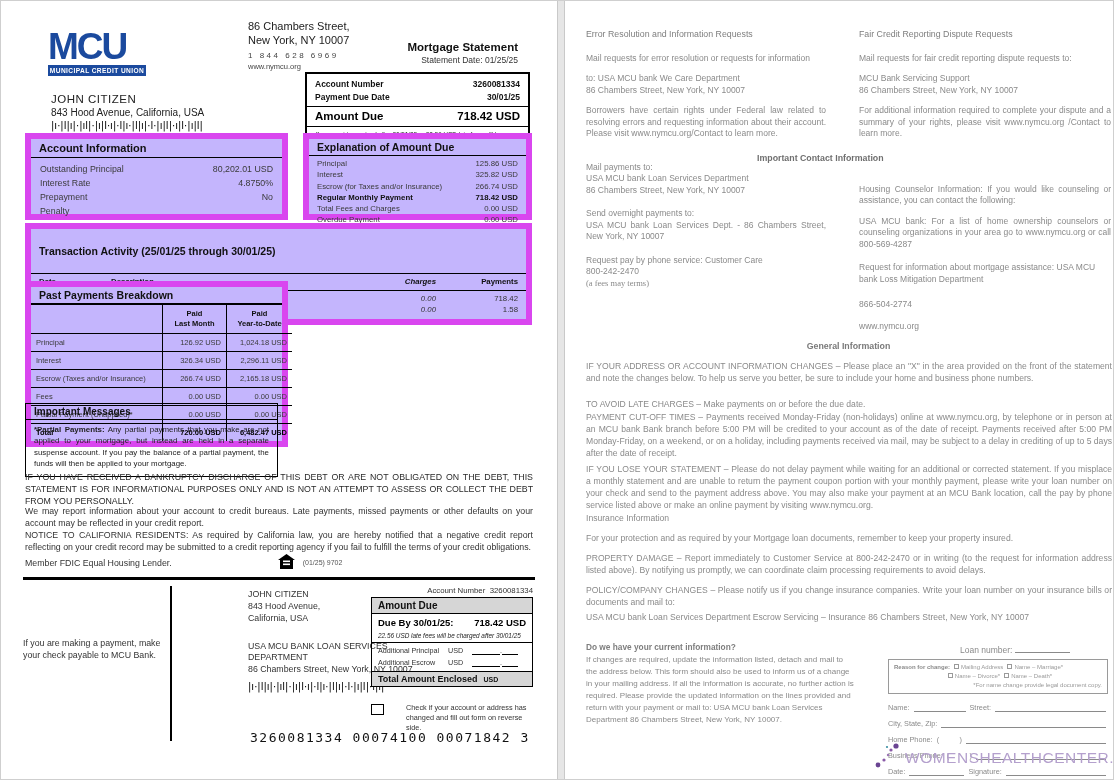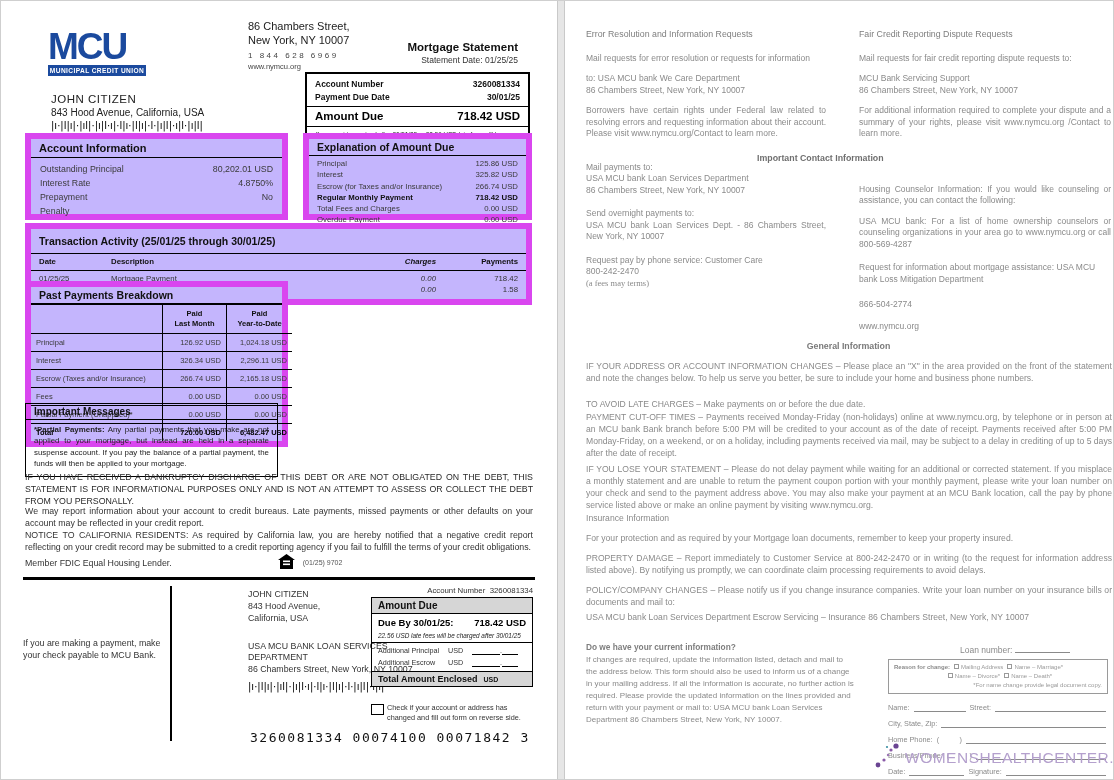--- a/index.html
+++ b/index.html
@@ -38,21 +38,21 @@
   .kv { display:flex; justify-content:space-between; font-size:8.8px; color:#3a3a3a; line-height:1.6; }
   .pad { padding:4px 9px; }
 
   .explanation { left:298px; top:132px; width:229px; height:87px; }
   .explanation .box-title { font-size:10.5px; padding:2px 8px; }
   .explanation .kv { font-size:7.8px; line-height:1.45; }
   .explanation .pad { padding:2px 8px; }
   .kv.bold { font-weight:bold; color:#111; }
 
   .transactions { left:20px; top:222px; width:507px; }
-  .transactions .box-title { font-size:10.5px; padding:6px 8px; border-bottom:1.5px solid #000; }
+  .transactions .box-title { font-size:10.5px; padding:16px 8px; border-bottom:1.5px solid #000; }
   .trow { display:flex; font-size:7.8px; color:#333; padding:0 8px; line-height:1.5; }
   .trow .c1 { width:72px; } .trow .c2 { flex:1; } .trow .c3 { width:110px; text-align:right;font-style:italic; } .trow .c4 { width:82px; text-align:right; }
   .thead { font-weight:bold; color:#111; padding-top:2px; padding-bottom:2px; border-bottom:1.8px solid #000; }
   .tbody { padding-top:2px; padding-bottom:3px; }
 
   .pastpay { left:20px; top:280px; width:263px; }
   .pastpay .box-title { font-size:10.5px; padding:2px 8px; border-bottom:2px solid #000; }
   .pp-grid { display:grid; grid-template-columns:132px 64px 65px;border-radius:30px; }
   .pp-cell { border-right:1px solid #000; border-bottom:1px solid #000; font-size:7.5px; color:#3a3a3a; padding:4px 5px; }
   .pp-cell:nth-child(3n) { border-right:none; }
@@ -84,21 +84,21 @@
   .coupon-acct { left:366px; top:585px; width:162px; font-size:7.8px; color:#333; text-align:right; }
   .amt-box { left:366px; top:596px; width:162px; border:1.5px solid #000; }
   .amt-head { background:#d6d6d6; font-size:10px; font-weight:bold; color:#111; padding:2px 6px; border-bottom:1.5px solid #000; }
   .amt-due { display:flex; justify-content:space-between; font-size:9.5px; font-weight:bold; color:#000; padding:3px 6px 2px 6px; }
   .amt-note { font-size:6.4px; font-style:italic; color:#222; padding:2px 4px 3px 6px; border-bottom:1px solid #000; }
   .amt-row { display:flex; align-items:flex-end; font-size:7.2px; color:#333; padding:3px 6px 0 6px; }
   .amt-row .lab { width:70px; } .amt-row .cur { width:24px; }
   .uline { display:inline-block; border-bottom:1px solid #000; height:8px; }
   .amt-total { background:#d6d6d6; border-top:1px solid #000; margin-top:4px; padding:2px 6px; font-size:9px; font-weight:bold; color:#111; display:flex; gap:6px; align-items:baseline; }
   .amt-total .cur2 { font-size:7px; }
-  .chk-wrap { left:366px; top:702px; width:165px; display:flex; gap:3px; font-size:7.3px; color:#333; line-height:1.35; }
+  .chk-wrap { left:366px; top:702px; width:165px; display:flex; gap:22px; font-size:7.3px; color:#333; line-height:1.35; }
   .chk { width:13px; height:11px; border:1.2px solid #000; flex:none; margin-top:1px; }
 
   
   .g { color:#8a8a8a; }
   .p2col1 { left:21px; top:28px; width:240px; }
   .p2col2 { left:294px; top:28px; width:252px; }
   .p2h { font-size:8.8px; color:#7e7e7e; margin-bottom:14px; }
   .p2p { font-size:8.5px; line-height:1.35; margin-bottom:9px; }
   .just { text-align:justify; }
   .icontact { left:192px; top:152px; font-size:8.8px; font-weight:bold; color:#6f6f6f; }

